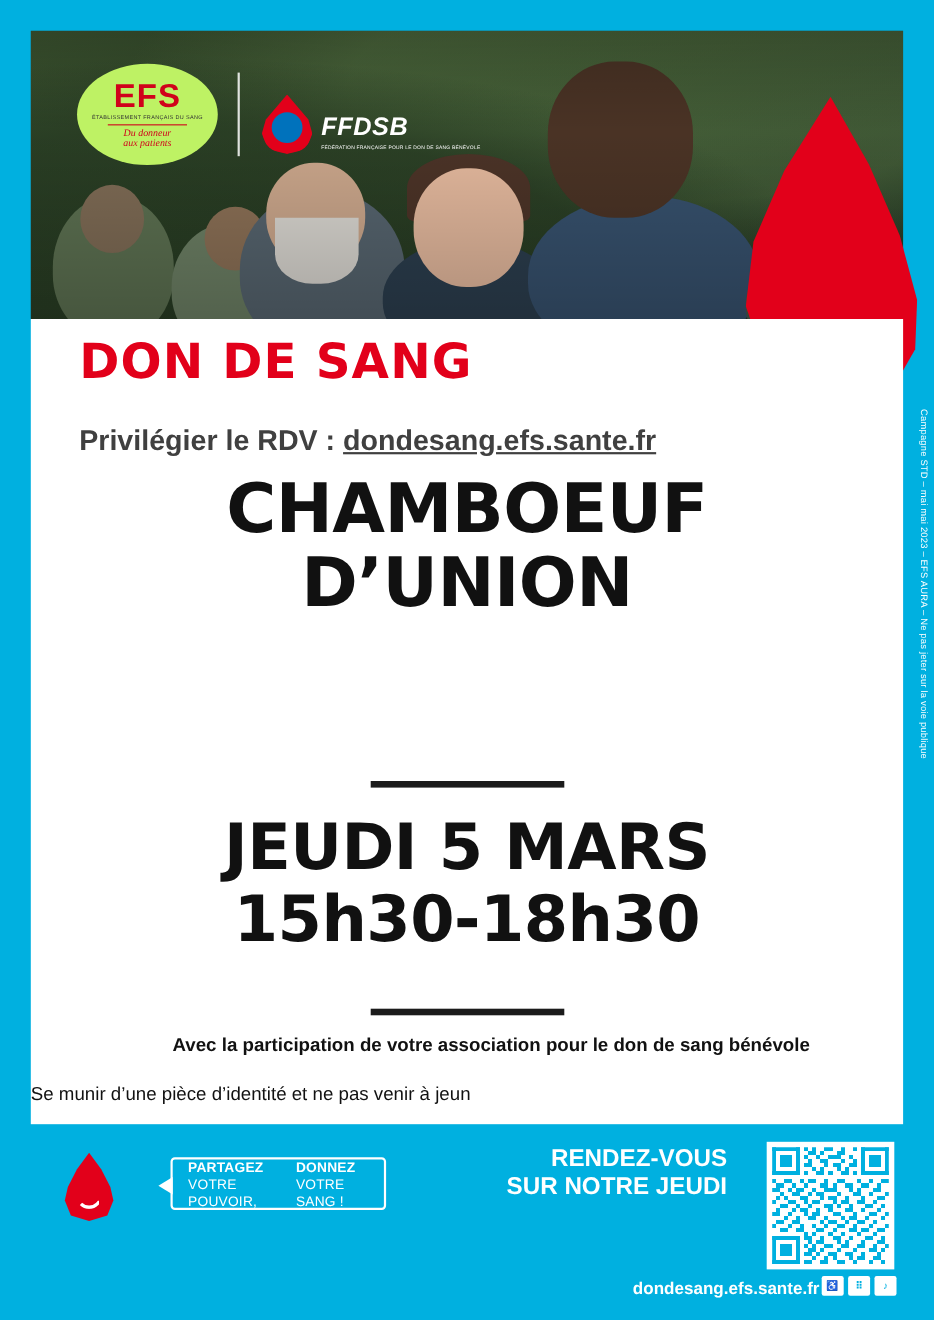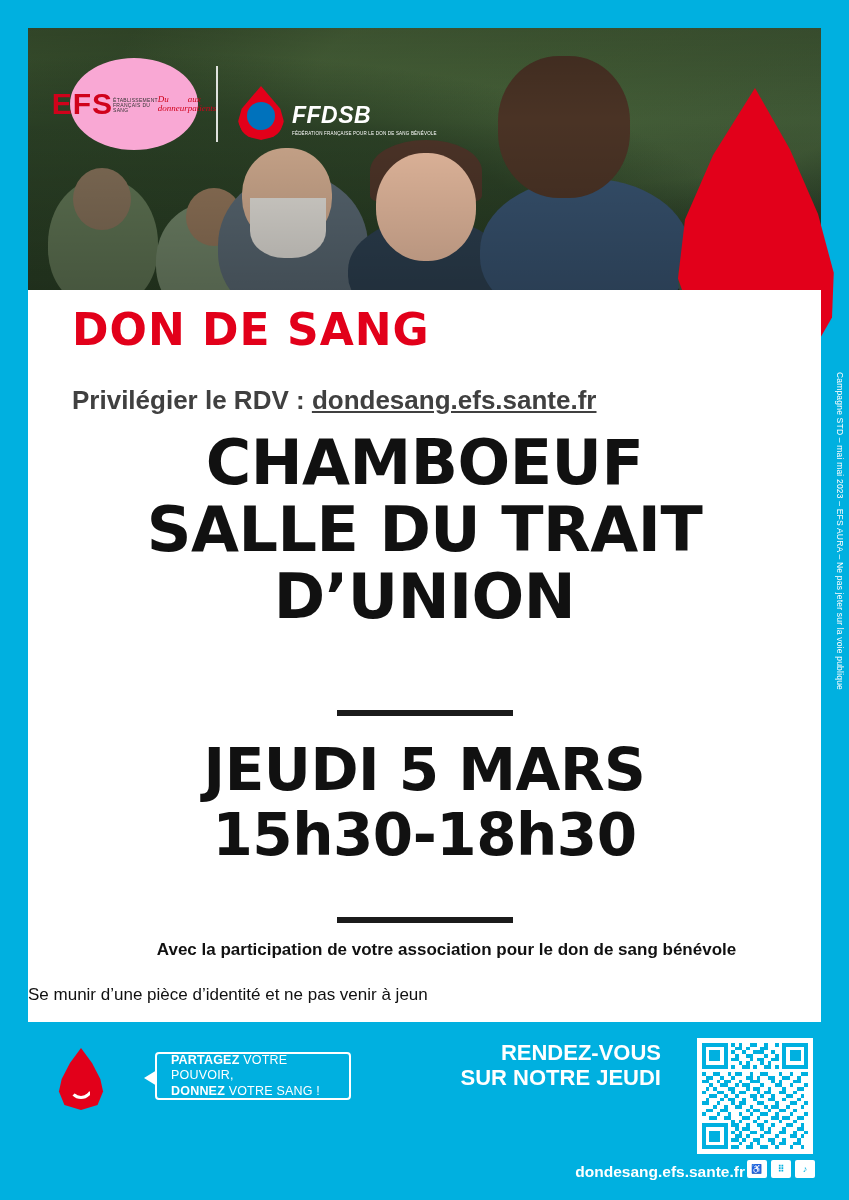--- a/index.html
+++ b/index.html
@@ -45,23 +45,23 @@
   .pp4hr{left: 342px; top: 112px; width: 112px; height: 62px;  background: #4b3327; border-radius: 50% 50% 10% 10%; }
   .pp5 { left: 452px; top: 150px; width: 210px; height: 145px; background: #36506c; }
   .pp5h{ left: 470px; top: 28px;  width: 132px; height: 142px; background: #4a3325; border-radius: 46%; }
   .pp6 { left: 650px; top: 200px; width: 120px; height: 95px;  background: #44584a; }
   .photo-vign { position:absolute; inset:0; background: linear-gradient(to bottom, rgba(0,0,0,.18), rgba(0,0,0,0) 35%, rgba(0,0,0,.22)); }
 
   
   .logo-efs {
     position: absolute; left: 42px; top: 30px;
     width: 128px; height: 92px;
-    background: #f9a8d4; border-radius: 50%;
-    display: flex; flex-direction: row; align-items: center; justify-content: center;
-    line-height: 1;
+    background: #bef264; border-radius: 50%;
+    display: flex; flex-direction: column; align-items: center; justify-content: center;
+    text-align: center; line-height: 1;
   }
   .logo-efs .efs-main { font-size: 30px; font-weight: bold; color: #d0021b; letter-spacing: 1px; }
   .logo-efs .efs-sub  { font-size: 5px; color: #333; margin-top: 2px; letter-spacing: .3px; }
   .logo-efs .efs-rule { width: 72px; height: 1px; background: #d0021b; margin: 3px 0; }
   .logo-efs .efs-tag  { font-size: 9px; color: #d0021b; font-style: italic; font-family: "Liberation Serif", serif; }
 
   .logo-div {
     position: absolute; left: 188px; top: 38px;
     width: 2px; height: 76px; background: rgba(255,255,255,.85);
   }
@@ -171,21 +171,21 @@
     position: absolute; left: 11px; bottom: 11px; width: 24px; height: 12px;
     border: 3px solid #fff; border-top-color: transparent;
     border-left-color: transparent; border-right-color: transparent;
     border-radius: 0 0 20px 20px;
   }
 
   .bubble {
     position: absolute; left: 155px; top: 1052px;
     width: 196px; height: 48px;
     border: 2px solid #ffffff; border-radius: 4px;
-    display: flex; flex-direction: column; justify-content: center;
+    display: flex; justify-content: center;
     padding-left: 14px;
     color: #ffffff; line-height: 1.25;
   }
   .bubble .l { font-size: 12.5px; letter-spacing: .2px; }
   .bubble .l b { font-weight: bold; }
   .bubble:before {
     content: ""; position: absolute; left: -13px; top: 16px;
     width: 0; height: 0;
     border-top: 8px solid transparent; border-bottom: 8px solid transparent;
     border-right: 13px solid #ffffff;
@@ -267,21 +267,20 @@
   <div class="panel">
 
     <div class="title-don">DON DE SANG</div>
 
     <div class="rdv-line">
       <span>Privilégier le RDV : </span><span class="url">dondesang.efs.sante.fr</span>
     </div>
 
     <div class="place">
       <div>CHAMBOEUF</div>
-      <div>SALLE DU TRAIT</div>
       <div>D’UNION</div>
     </div>
 
     <div class="rule rule-top"></div>
 
     <div class="when">
       <div>JEUDI 5 MARS</div>
       <div>15h30-18h30</div>
     </div>
 

